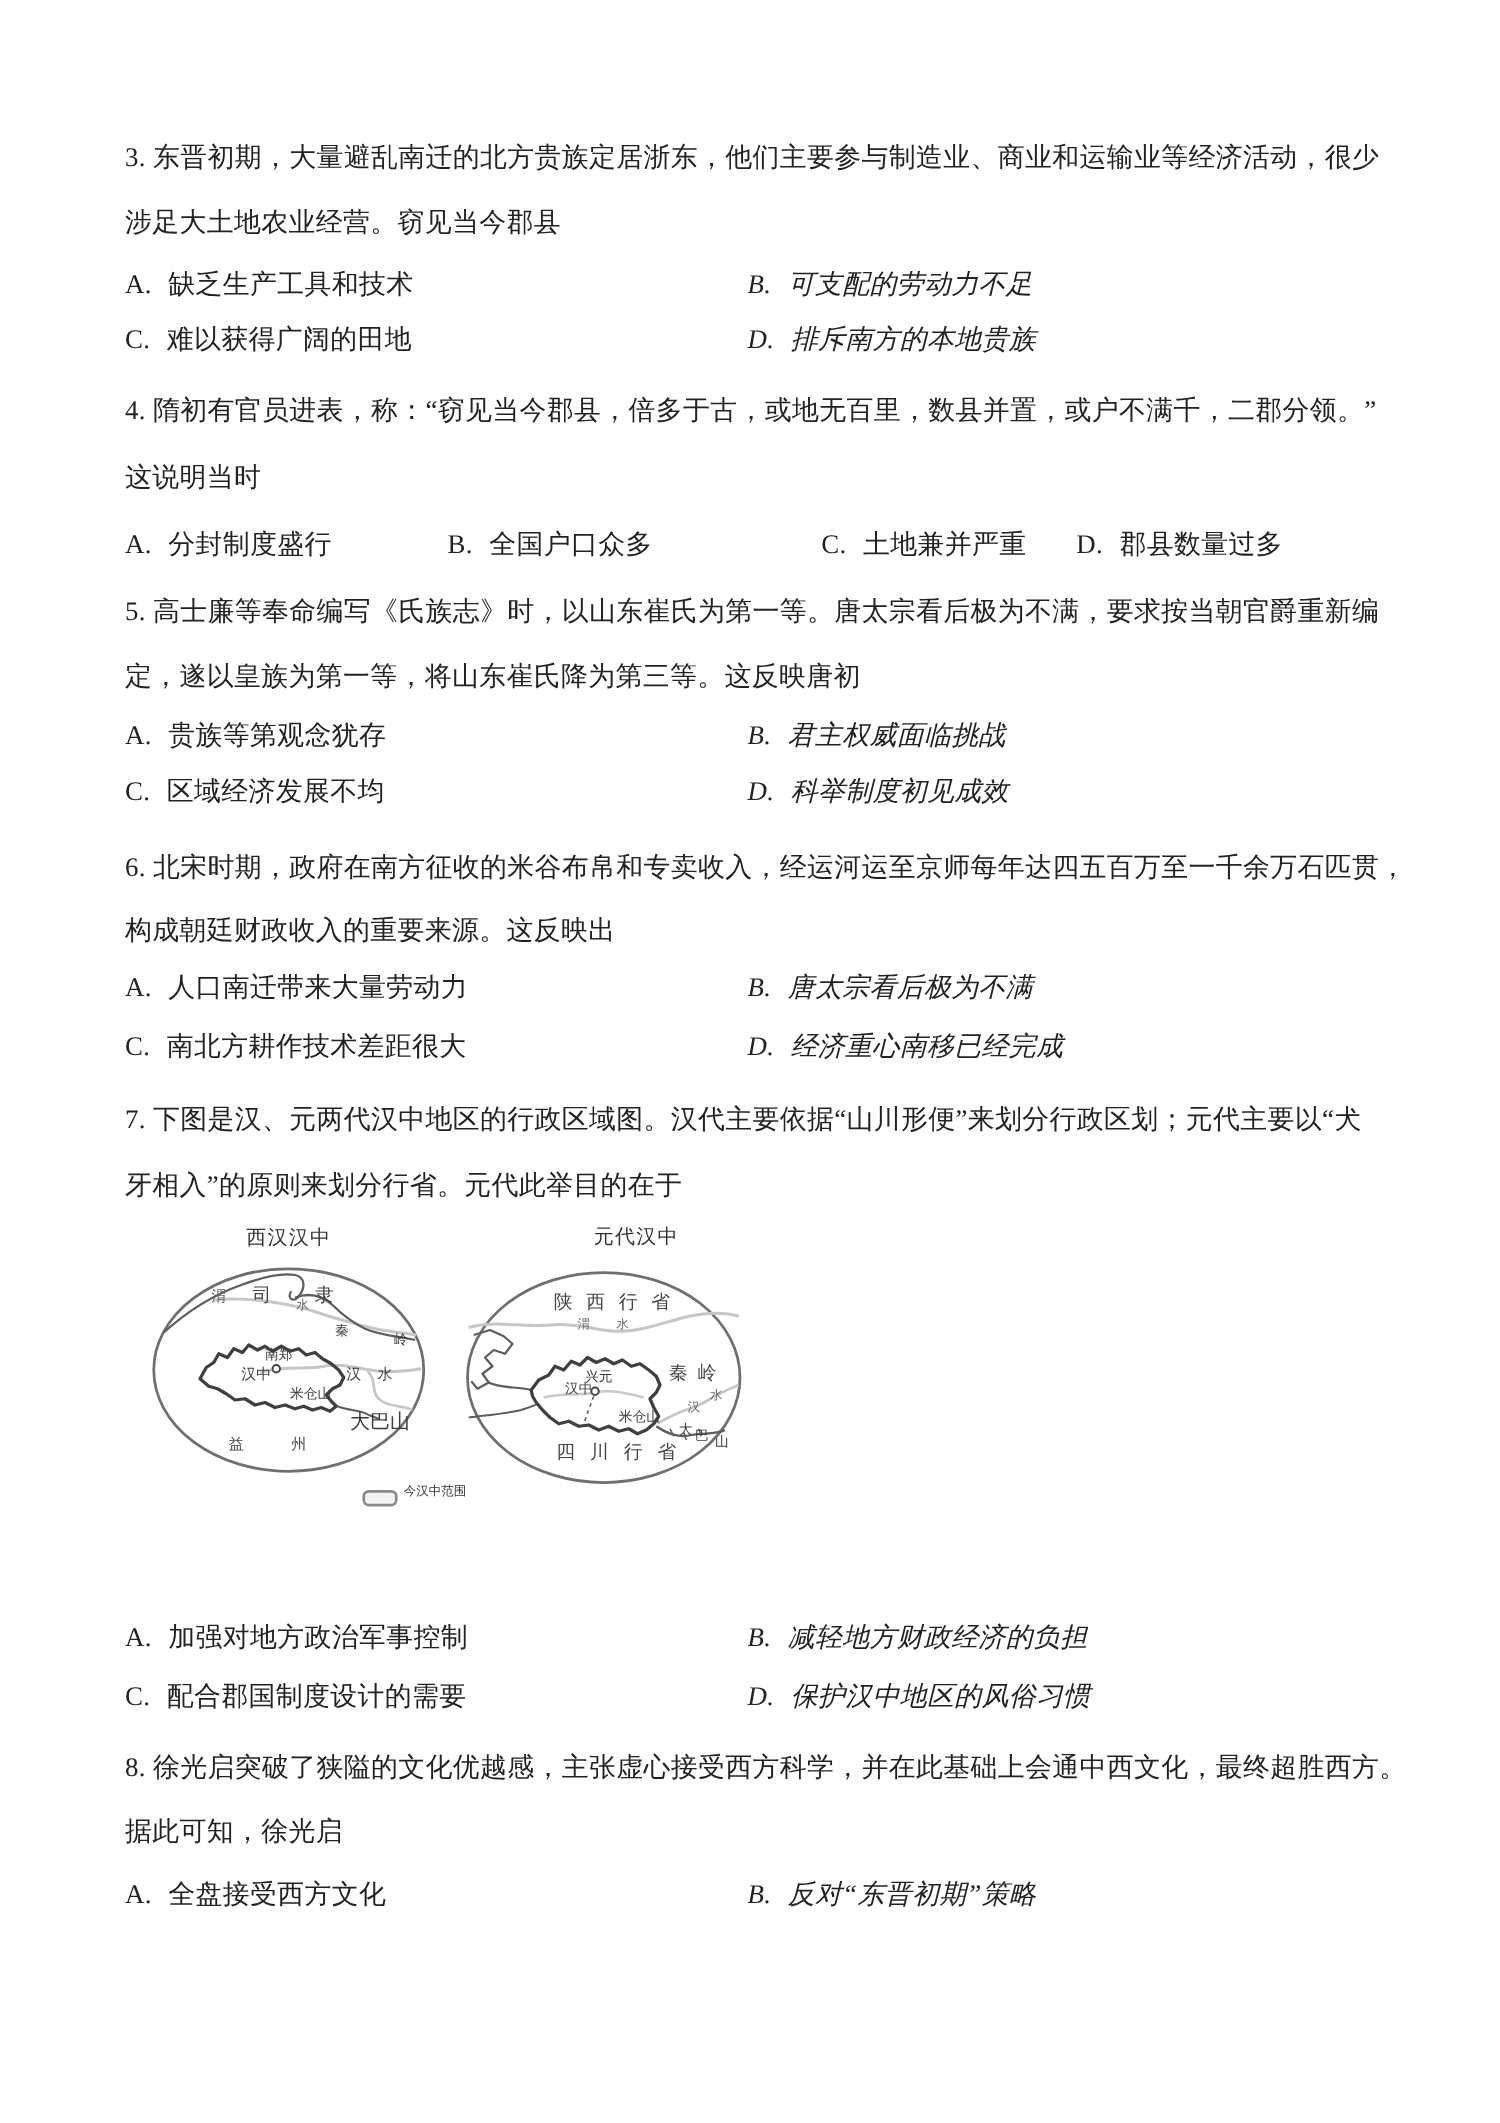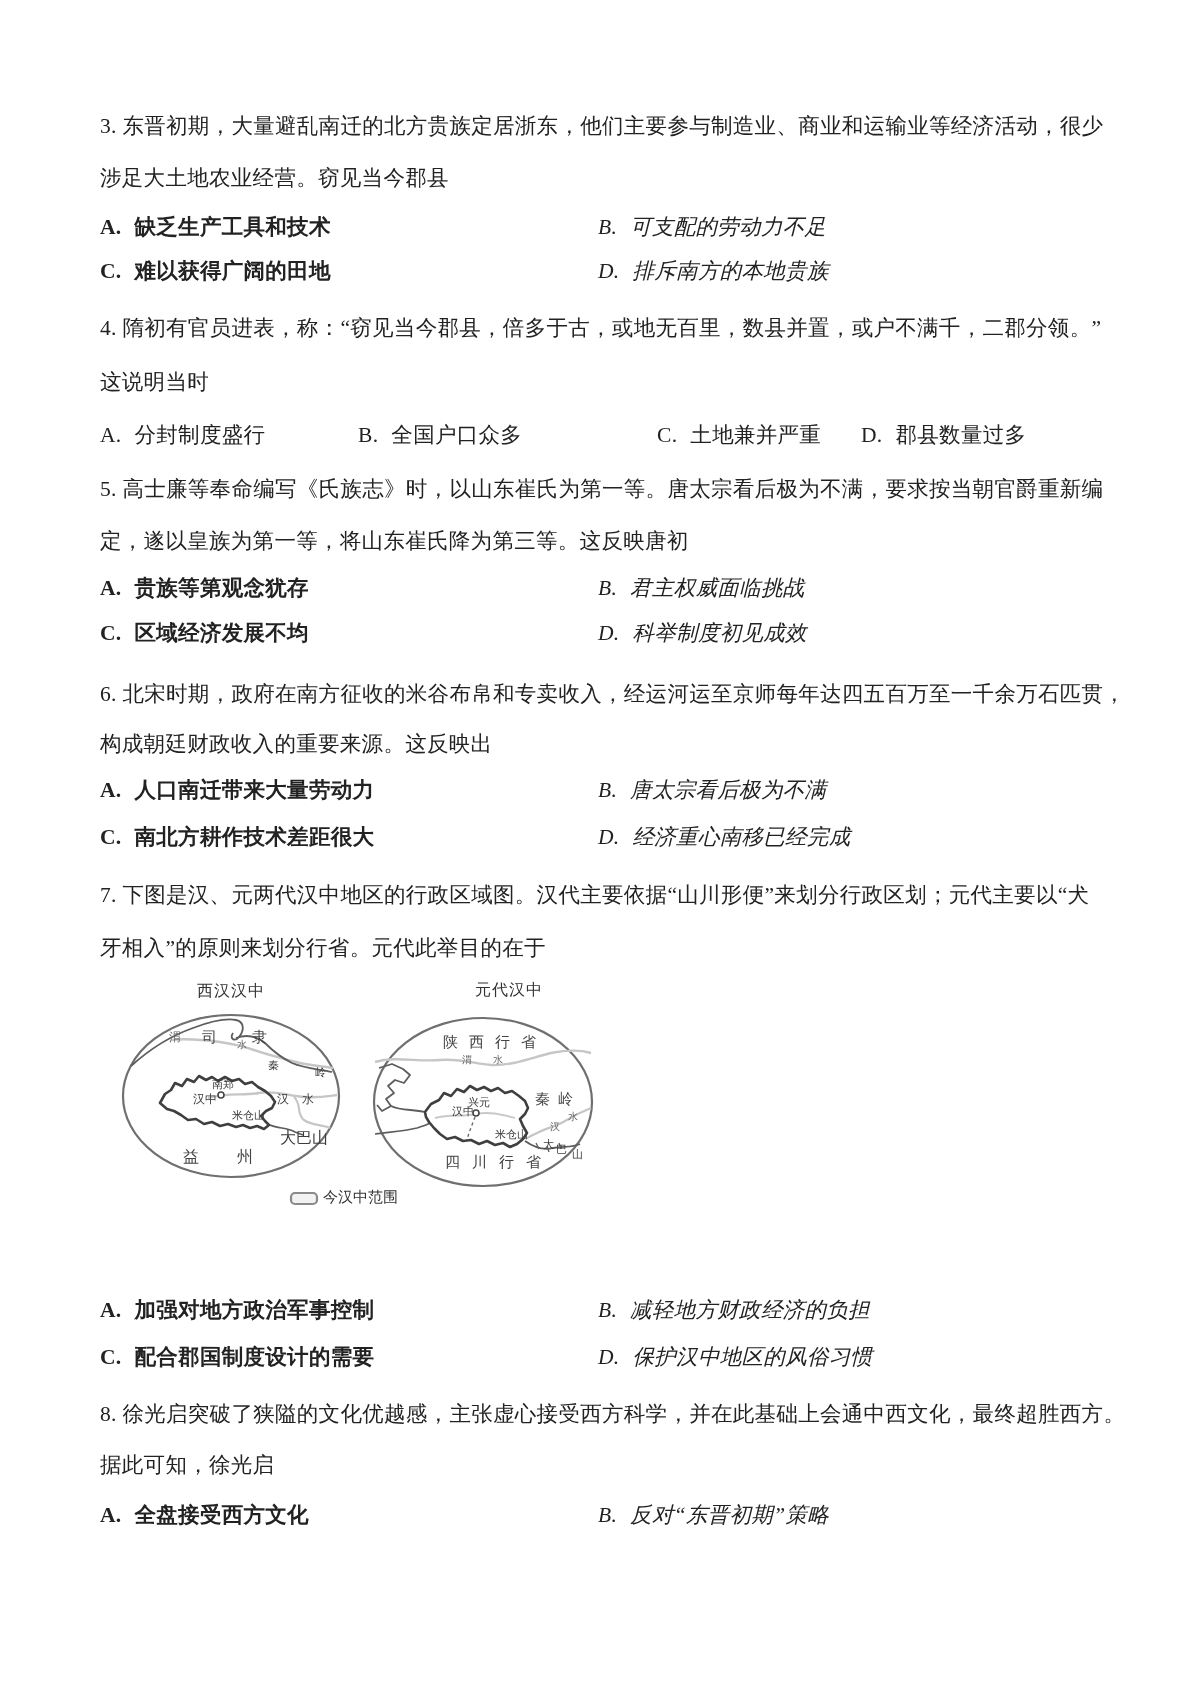--- a/index.html
+++ b/index.html
@@ -17,21 +17,21 @@
     left:100px;
     width:1010px;
     font-size:21.5px;
     line-height:1.15;
     white-space:nowrap;
     letter-spacing:0.3px;
   }
   .opt{position:absolute;top:0;white-space:nowrap;}
   .opt .key{display:inline-block;margin-right:13px;}
   
-  .colA{left:0;font-weight:bold;}
+  .colA{left:0;}
   .colB2{left:498px;font-style:italic;}           
   .q4a{left:0;} .q4b{left:258px;} .q4c{left:513px;margin-left:44px;} .q4d{left:761px;text-align:right;}
   
   .map{
     position:absolute;left:95px;top:978px;width:520px;height:250px;
     font-family:"Liberation Sans", sans-serif;color:#3c3c3c;
   }
   .map svg{position:absolute;left:0;top:0;}
   .ml{position:absolute;white-space:nowrap;line-height:1;}
   .map-title{font-size:16px;letter-spacing:1px;color:#333;}
@@ -139,37 +139,37 @@
       <span class="ml big" style="left:107px;top:51px">司</span>
       <span class="ml tiny" style="left:142px;top:62px">水</span>
       <span class="ml big" style="left:157px;top:51px">隶</span>
       <span class="ml small" style="left:173px;top:82px">秦</span>
       <span class="ml small" style="left:220px;top:89px">岭</span>
       <span class="ml small bold" style="left:117px;top:101px">南郑</span>
       <span class="ml" style="left:98px;top:115px;font-size:12px">汉中</span>
       <span class="ml" style="left:182px;top:115px;font-size:12px;letter-spacing:13px">汉水</span>
       <span class="ml small" style="left:137px;top:132px">米仓山</span>
       <span class="ml" style="left:185px;top:152px;font-size:16px">大巴山</span>
-      <span class="ml" style="left:88px;top:171px;font-size:16px;letter-spacing:38px;color:#444">益州</span>
+      <span class="ml" style="left:88px;top:171px;font-size:12px;letter-spacing:38px;color:#444">益州</span>
 
       <span class="ml map-title" style="left:380px;top:4px">元代汉中</span>
       <span class="ml big" style="left:348px;top:56px;letter-spacing:11px">陕西行省</span>
       <span class="ml tiny" style="left:367px;top:77px;letter-spacing:21px">渭水</span>
       <span class="ml big" style="left:440px;top:113px;letter-spacing:8px">秦岭</span>
       <span class="ml small bold" style="left:373px;top:119px">兴元</span>
       <span class="ml small" style="left:357px;top:128px">汉中</span>
       <span class="ml small" style="left:400px;top:151px">米仓山</span>
       <span class="ml tiny" style="left:455px;top:144px">汉</span>
       <span class="ml tiny" style="left:473px;top:134px">水</span>
       <span class="ml small" style="left:448px;top:161px">大</span>
       <span class="ml small" style="left:461px;top:166px">巴</span>
       <span class="ml small" style="left:477px;top:171px">山</span>
       <span class="ml" style="left:350px;top:176px;font-size:15px;letter-spacing:12px;color:#444">四川行省</span>
 
-      <span class="ml" style="left:228px;top:211px;font-size:15px;color:#333">今汉中范围</span>
+      <span class="ml" style="left:228px;top:211px;font-size:10px;color:#333">今汉中范围</span>
     </div>
 
     <div class="row" style="top:1298px">
       <span class="opt colA"><span class="key">A.</span><span>加强对地方政治军事控制</span></span>
       <span class="opt colB2"><span class="key">B.</span><span>减轻地方财政经济的负担</span></span>
     </div>
     <div class="row" style="top:1345px">
       <span class="opt colA"><span class="key">C.</span><span>配合郡国制度设计的需要</span></span>
       <span class="opt colB2"><span class="key">D.</span><span>保护汉中地区的风俗习惯</span></span>
     </div>

